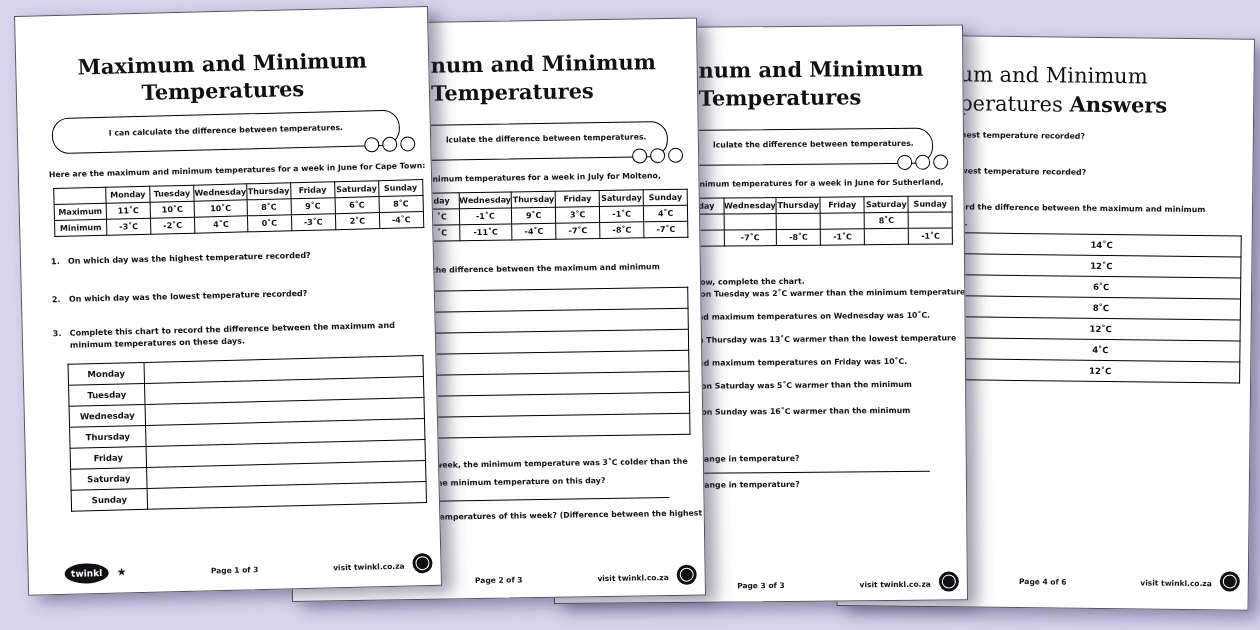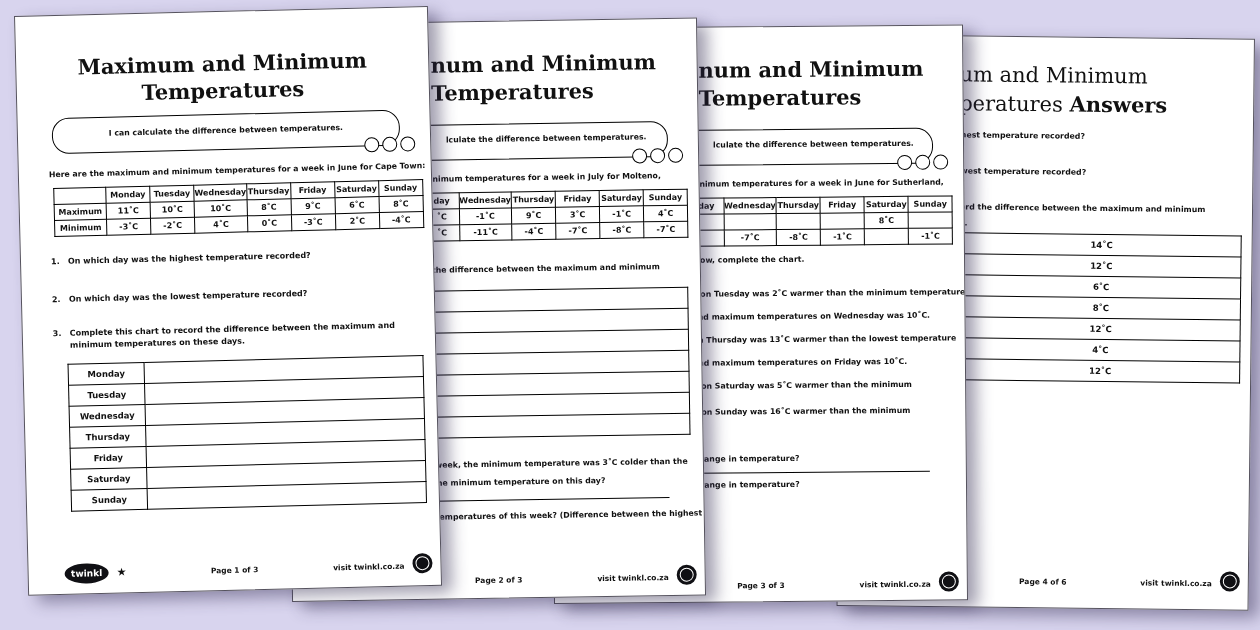--- a/index.html
+++ b/index.html
@@ -325,21 +325,21 @@
       <td></td>
       <td>-7˚C</td>
       <td>-8˚C</td>
       <td>-1˚C</td>
       <td></td>
       <td>-1˚C</td>
     </tr>
   </tbody>
     </table>
 
-  <div class="frag" style="left:148px;top:228px">ow, complete the chart.</div>
+  <div class="frag" style="left:148px;top:250px">ow, complete the chart.</div>
   <div class="frag" style="left:140px;top:262px">e on Tuesday was 2˚C warmer than the minimum temperature</div>
   <div class="frag" style="left:140px;top:285px">and maximum temperatures on Wednesday was 10˚C.</div>
   <div class="frag" style="left:140px;top:308px">on Thursday was 13˚C warmer than the lowest temperature</div>
   <div class="frag" style="left:140px;top:331px">and maximum temperatures on Friday was 10˚C.</div>
   <div class="frag" style="left:140px;top:354px">e on Saturday was 5˚C warmer than the minimum</div>
   <div class="frag" style="left:140px;top:380px">e on Sunday was 16˚C warmer than the minimum</div>
   <div class="frag" style="left:140px;top:396px">y.</div>
 
   <div class="frag" style="left:140px;top:427px">t range in temperature?</div>
   <div class="aline" style="left:140px;top:445px;width:236px"></div>

